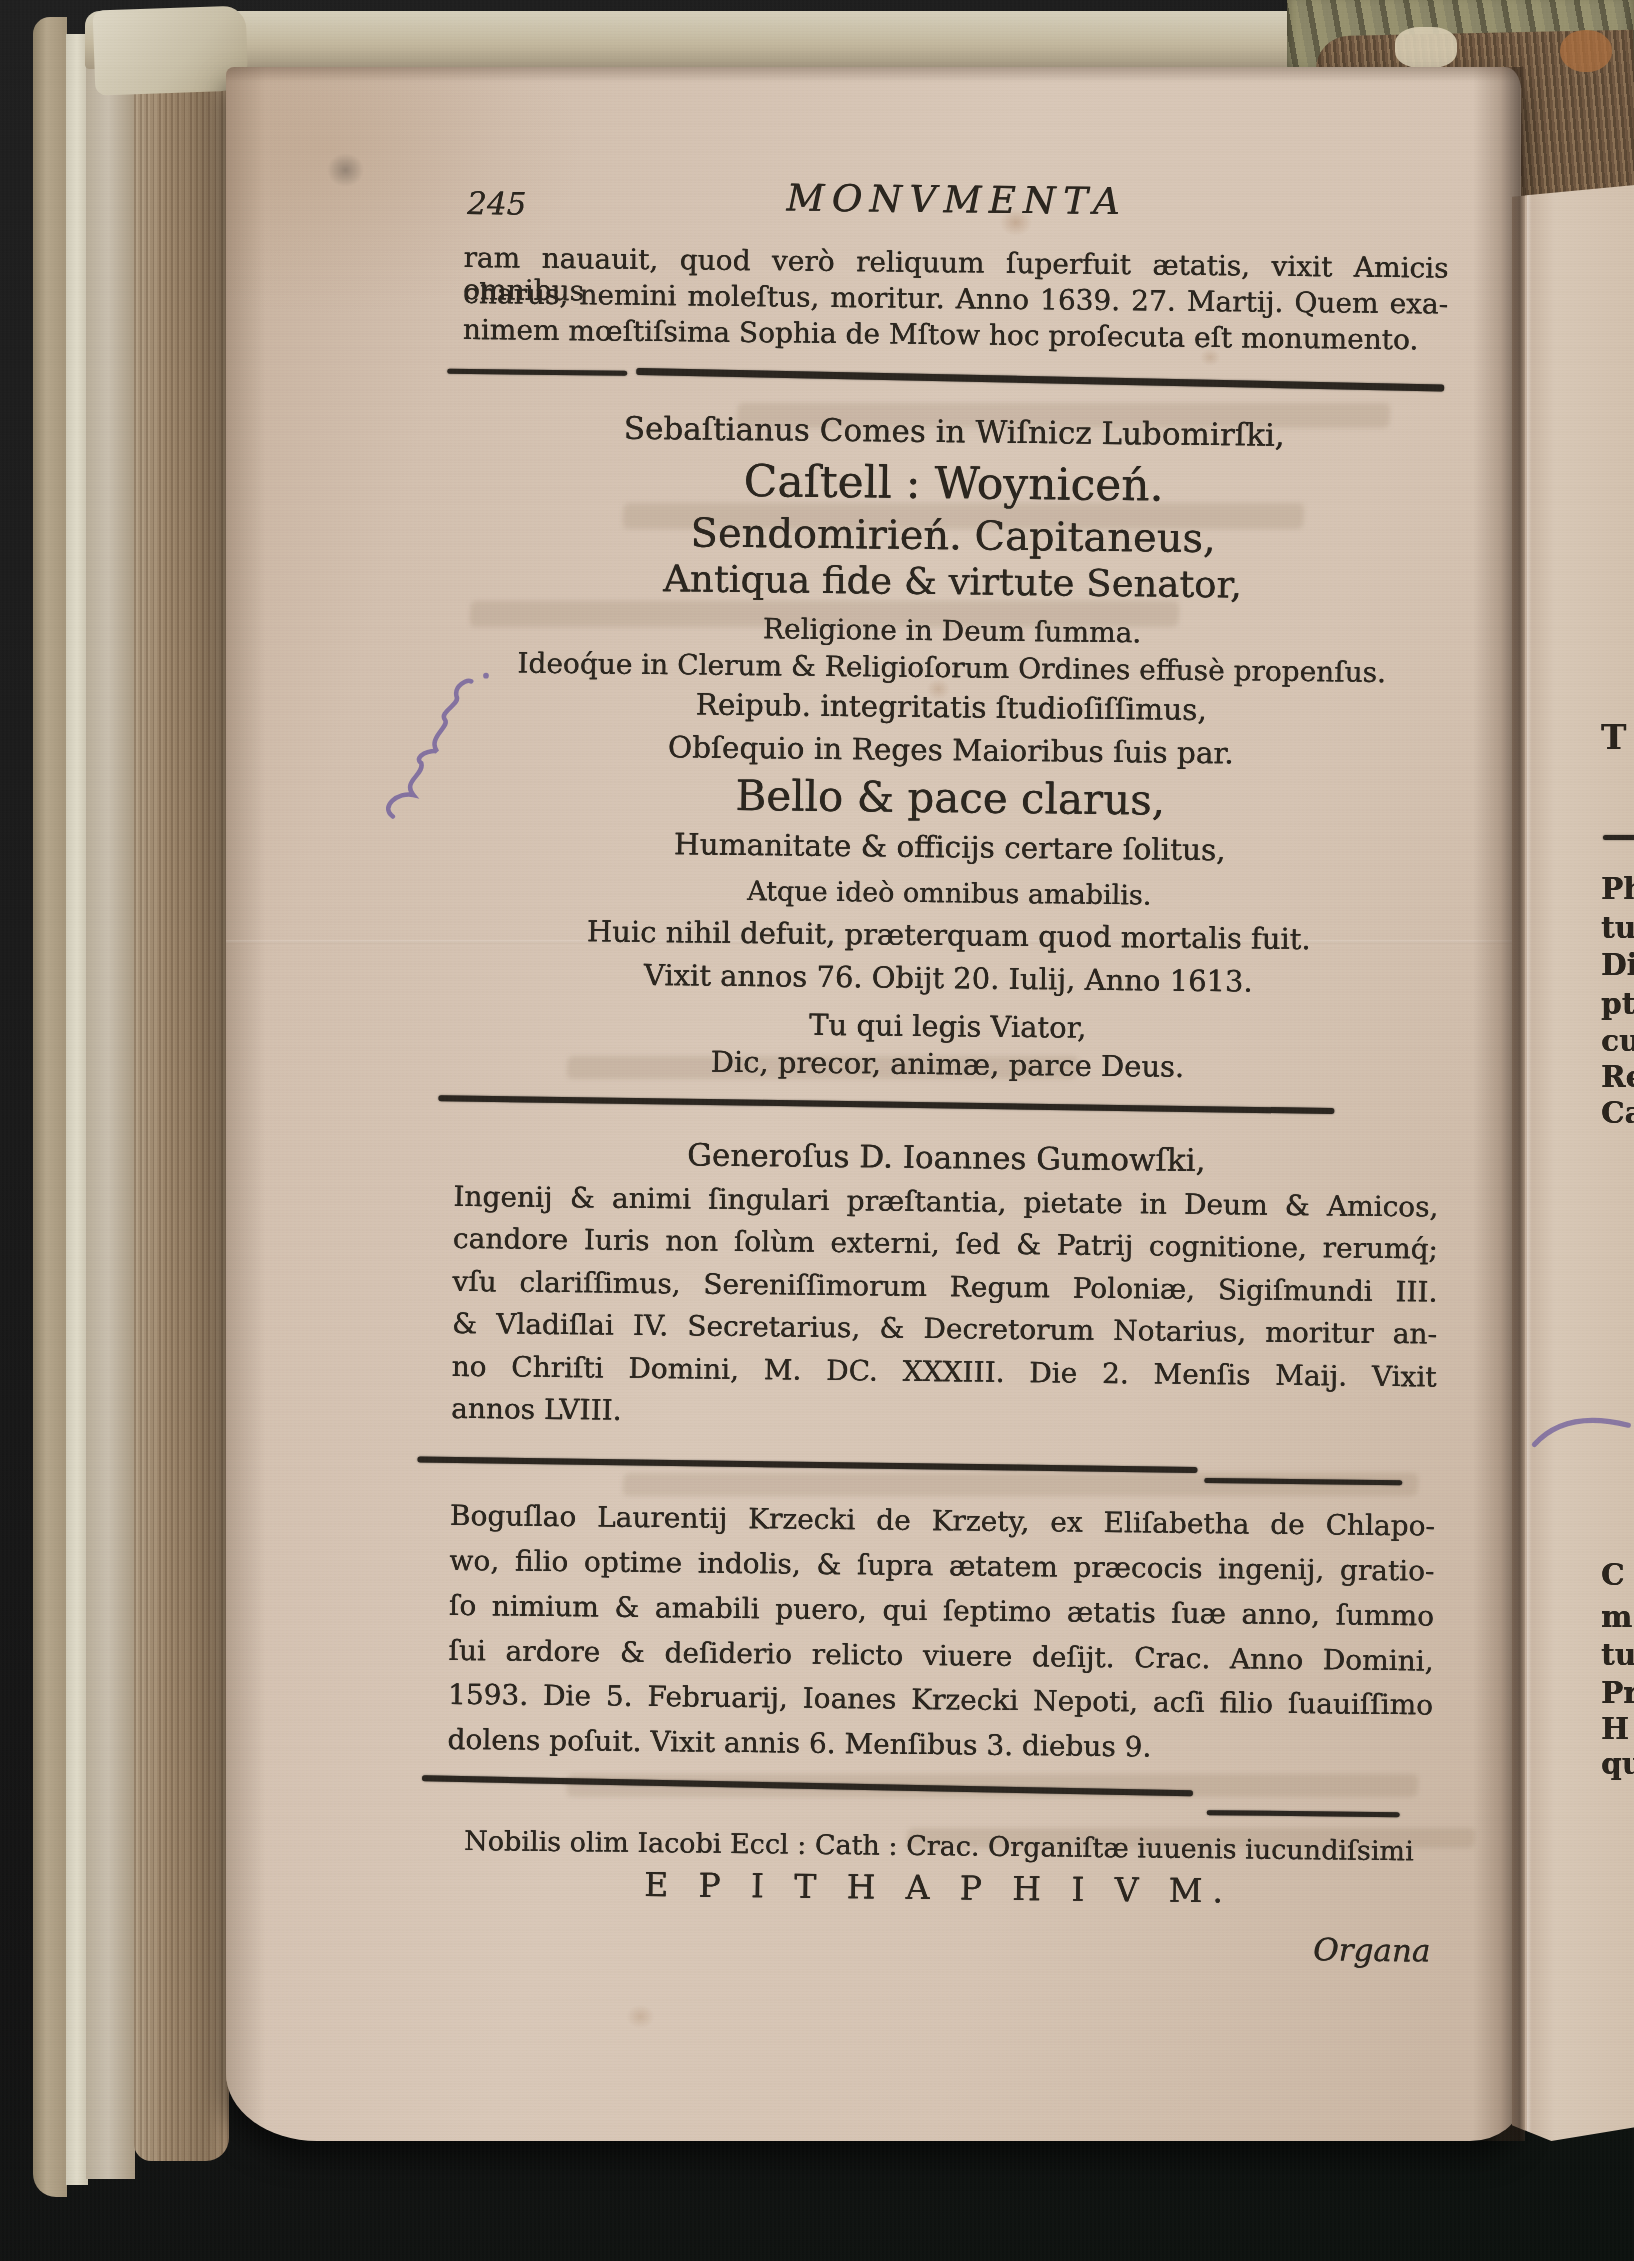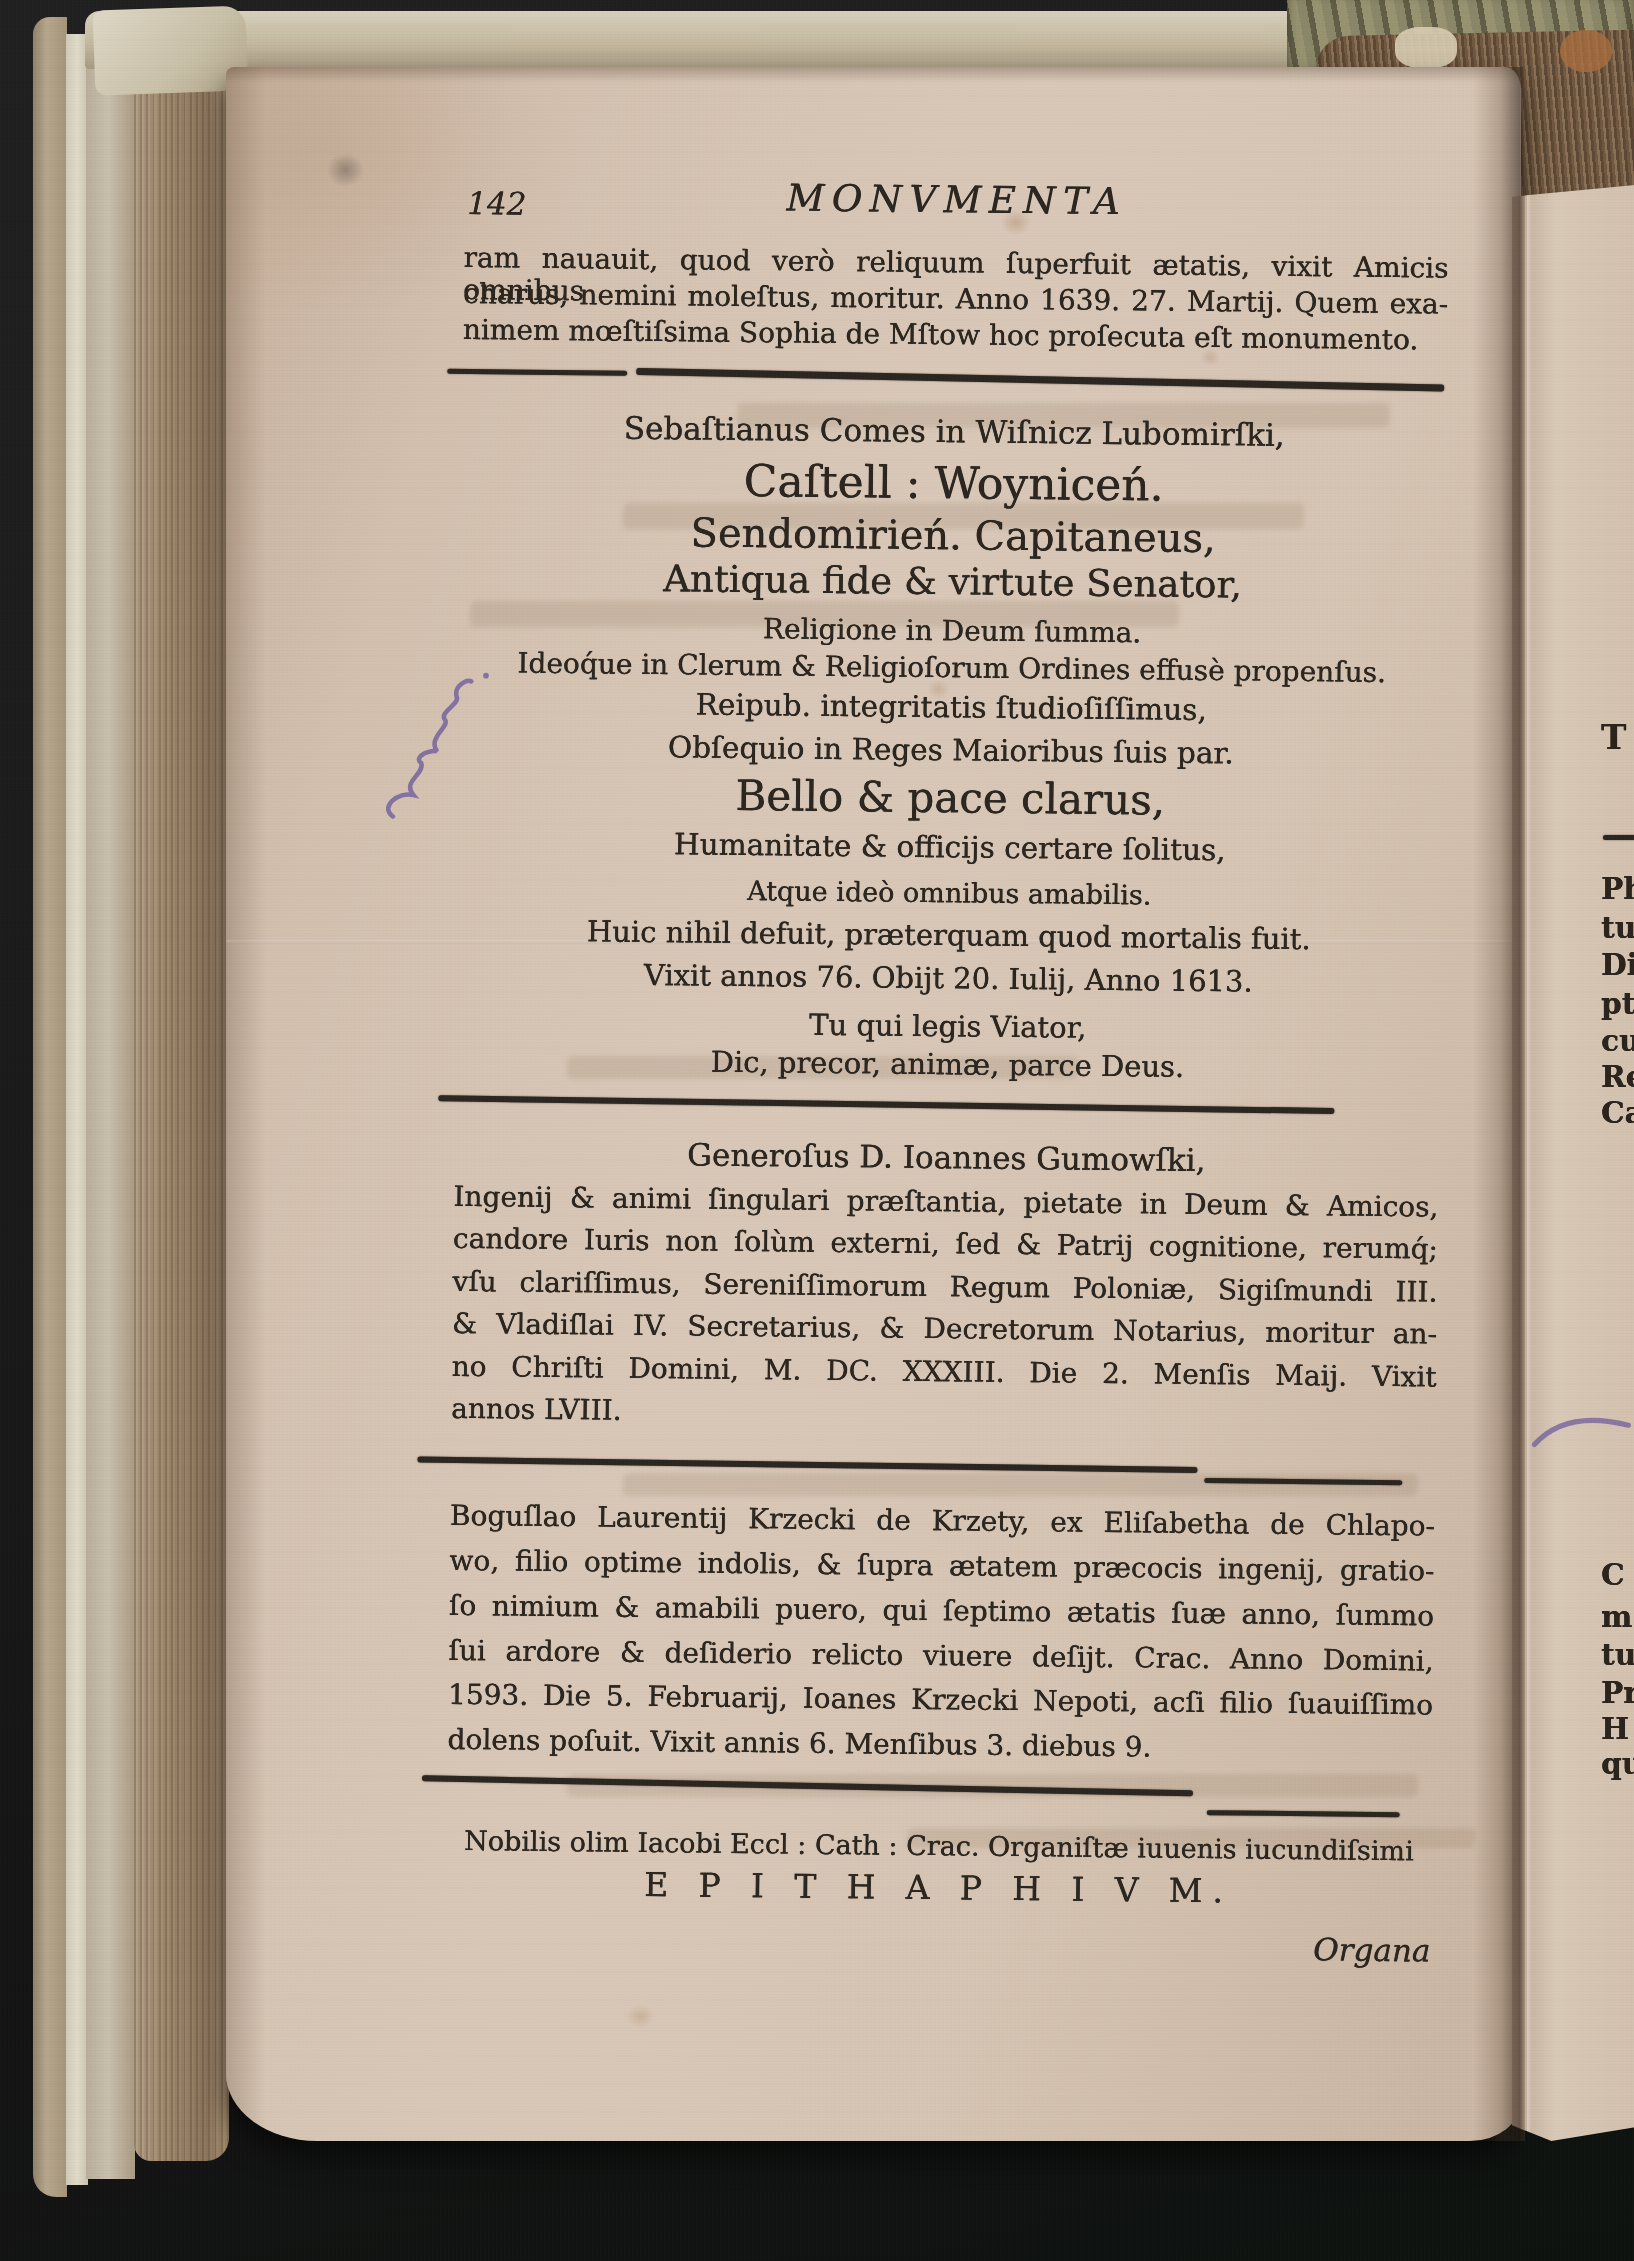--- a/index.html
+++ b/index.html
@@ -112,21 +112,21 @@
   <div class="ghost" style="left:397px;top:1406px;width:795px;height:23px"></div>
   <div class="ghost" style="left:341px;top:1707px;width:851px;height:23px"></div>
   <div class="ghost" style="left:681px;top:1761px;width:568px;height:20.4px"></div>
 
   <svg style="left:143px;top:603px" width="142" height="159" viewBox="0 0 250 280">
     <path d="M 42 258 C 18 240 52 214 78 220 C 58 196 98 184 92 164 C 76 152 112 138 120 144 C 102 120 142 100 134 88 C 122 74 162 60 154 46 C 150 28 172 16 180 20" fill="none" stroke="#6f5e9c" stroke-width="8" stroke-linecap="round" opacity="0.8"></path>
     <circle cx="206" cy="10" r="5" fill="#6f5e9c" opacity="0.8"></circle>
   </svg>
 
   <div class="abs print-area">
-    <div class="pgnum">142</div>
+    <div class="pgnum">245</div>
     <div class="runtitle">MONVMENTA</div>
 
     <div>
       <div class="tline just" style="top:175px;font-size:28px">ram nauauit, quod verò reliquum ſuperfuit ætatis, vixit Amicis omnibus</div>
       <div class="tline just" style="top:211px;font-size:28px">charus, nemini moleſtus, moritur.  Anno 1639. 27. Martij.   Quem exa-</div>
       <div class="tline lastl" style="top:247px;font-size:28px">nimem mœſtiſsima Sophia de Mſtow hoc proſecuta eſt monumento.</div>
     </div>
 
     <div class="rule" style="left:222px;top:302px;width:180px;height:5.1px"></div>
     <div class="rule" style="left:411px;top:303px;width:808px;height:6.8px;transform:rotate(0.55deg)"></div>

